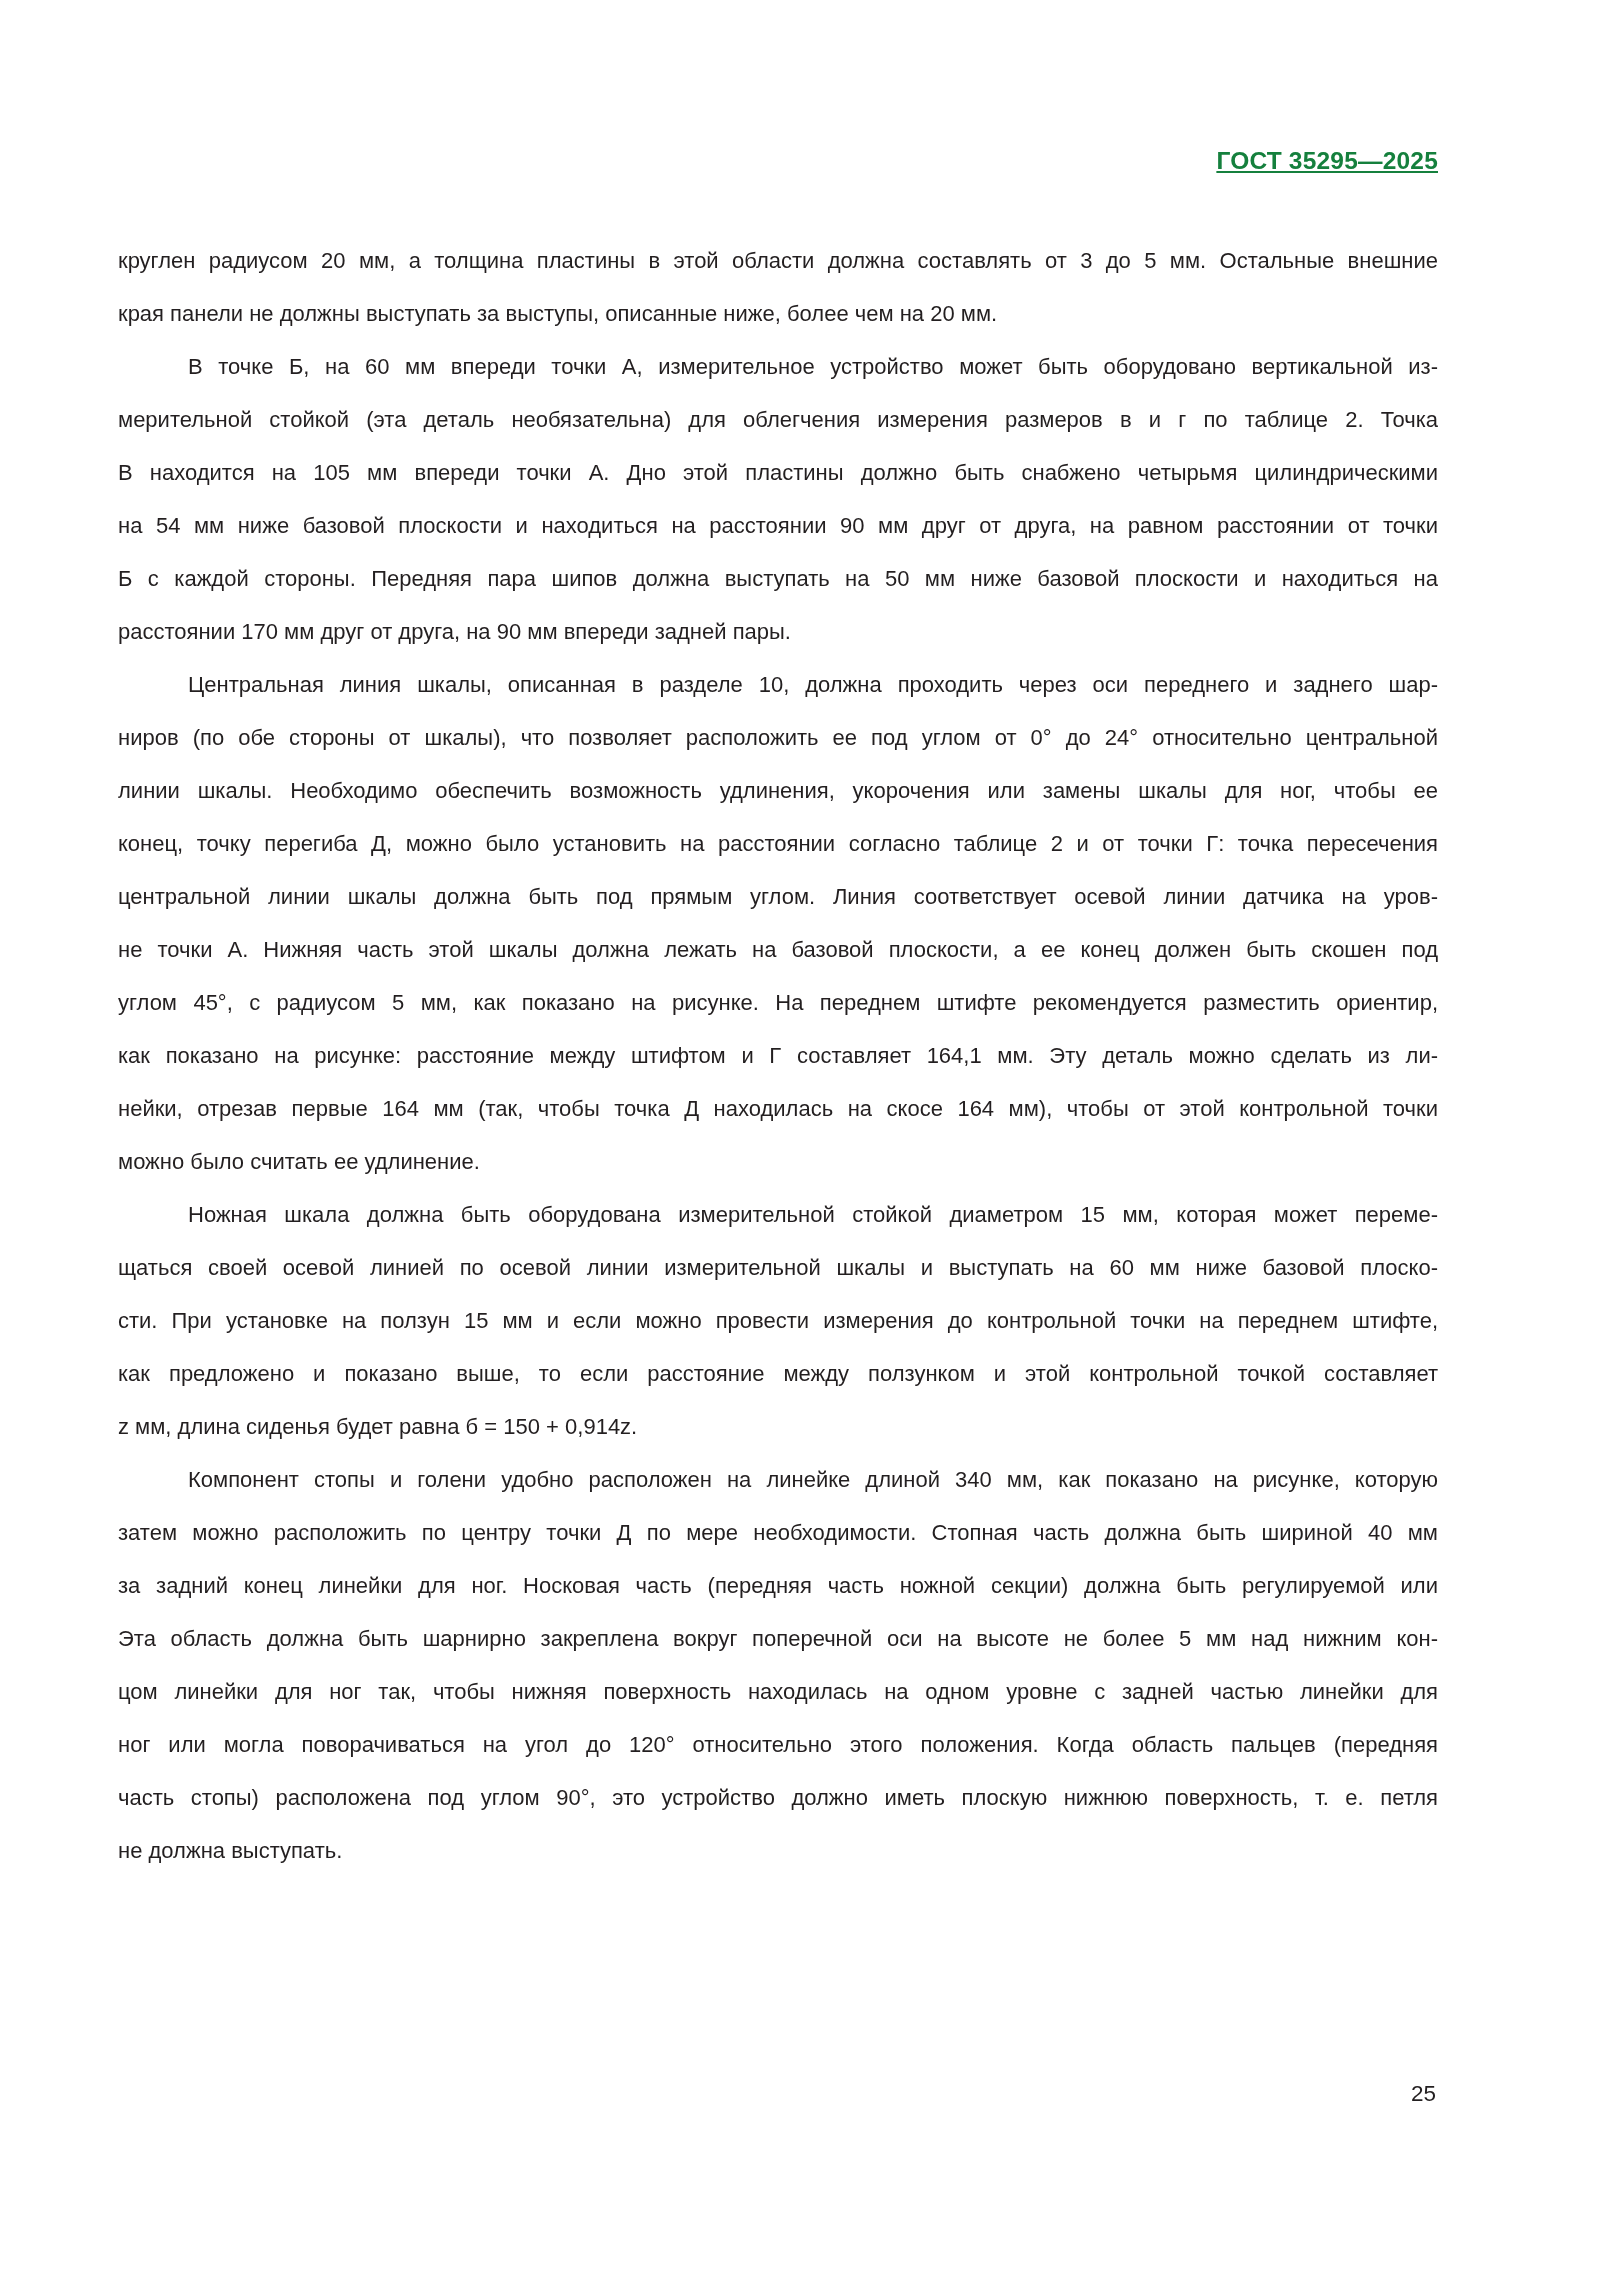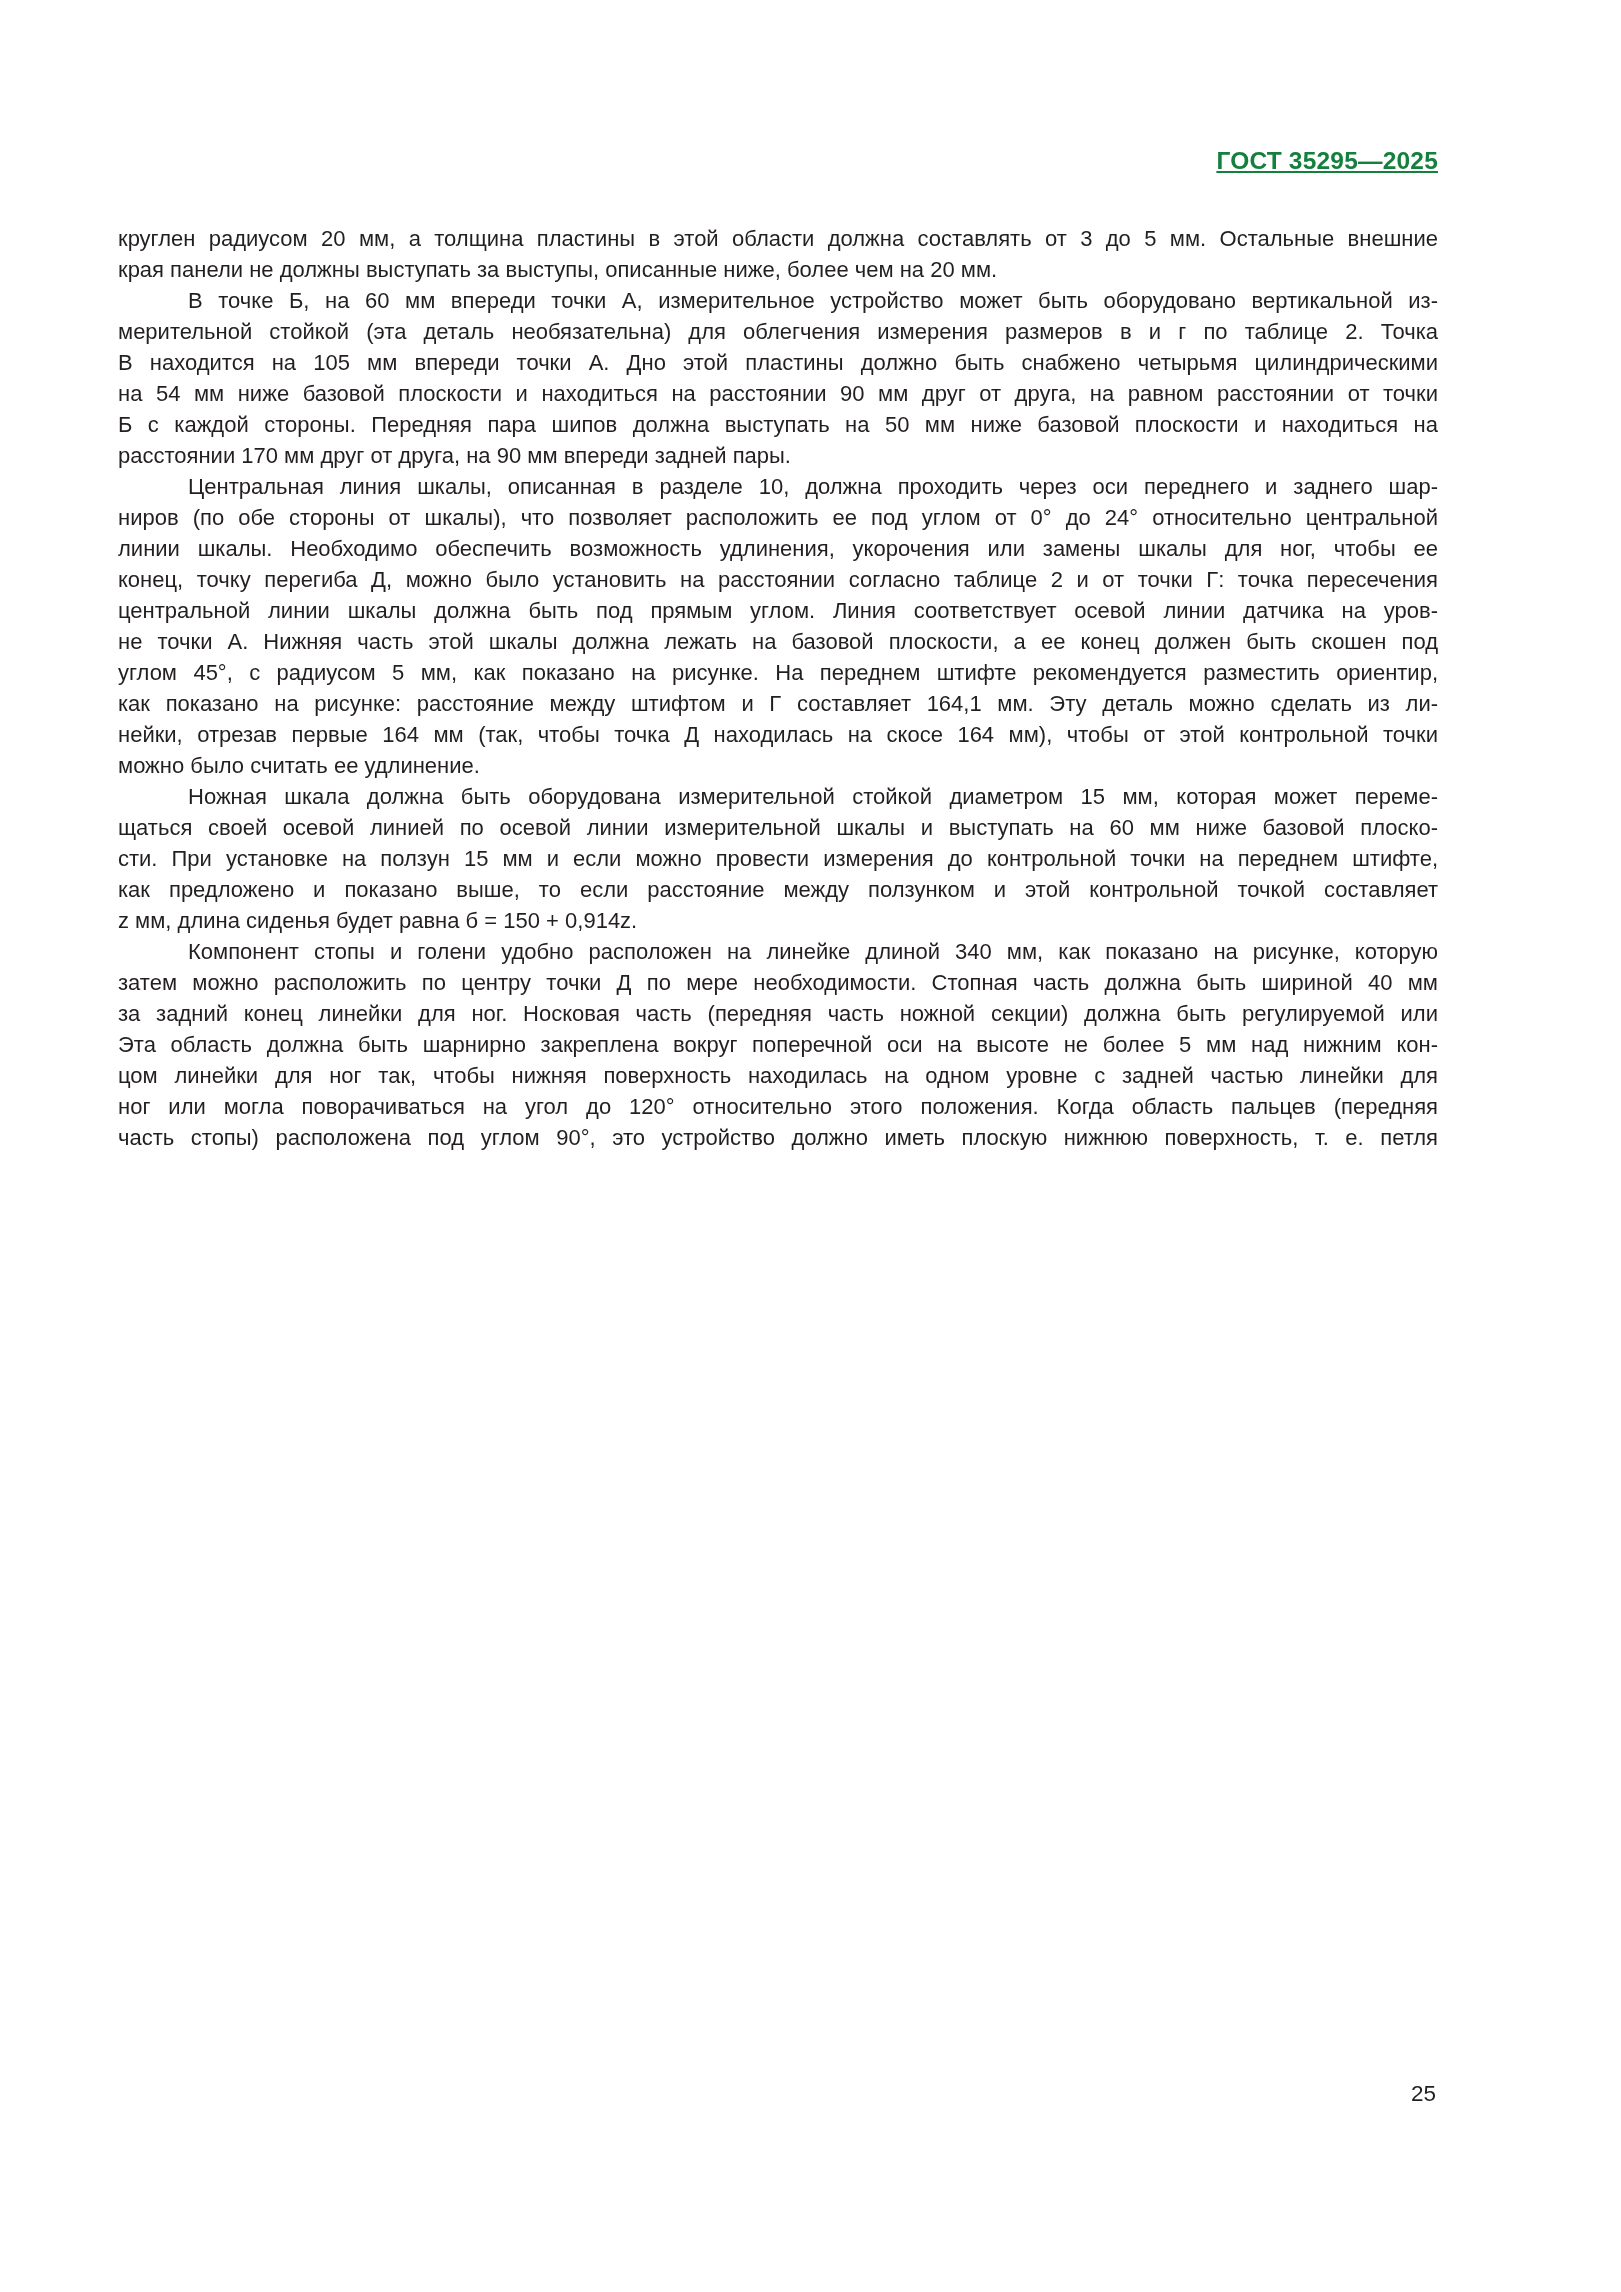--- a/index.html
+++ b/index.html
@@ -34,20 +34,21 @@
       font-family: "Liberation Sans", sans-serif;
       font-size: 22px;
       line-height: 31px;
       color: #231f20;
     }
     .line {
       display: block;
       text-align: justify;
       text-align-last: justify;
       white-space: nowrap;
+      margin-top: 22px;
     }
     .line.end {
       text-align-last: left;
     }
     .line.indent {
       padding-left: 70px;
     }
     .page-number {
       position: absolute;
       top: 2081px;
@@ -101,17 +102,18 @@
   </div>
 
   <div>
     <span class="line indent">Компонент стопы и голени удобно расположен на линейке длиной 340 мм, как показано на рисунке, которую</span>
     <span class="line">затем можно расположить по центру точки Д по мере необходимости. Стопная часть должна быть шириной 40 мм</span>
     <span class="line">за задний конец линейки для ног. Носковая часть (передняя часть ножной секции) должна быть регулируемой или</span>
     <span class="line">Эта область должна быть шарнирно закреплена вокруг поперечной оси на высоте не более 5 мм над нижним кон-</span>
     <span class="line">цом линейки для ног так, чтобы нижняя поверхность находилась на одном уровне с задней частью линейки для</span>
     <span class="line">ног или могла поворачиваться на угол до 120° относительно этого положения. Когда область пальцев (передняя</span>
     <span class="line">часть стопы) расположена под углом 90°, это устройство должно иметь плоскую нижнюю поверхность, т. е. петля</span>
+    <span class="line end">не должна выступать.</span>
   </div>
 </div>
 
 <div class="page-number">25</div>
 
 
 </body></html>

